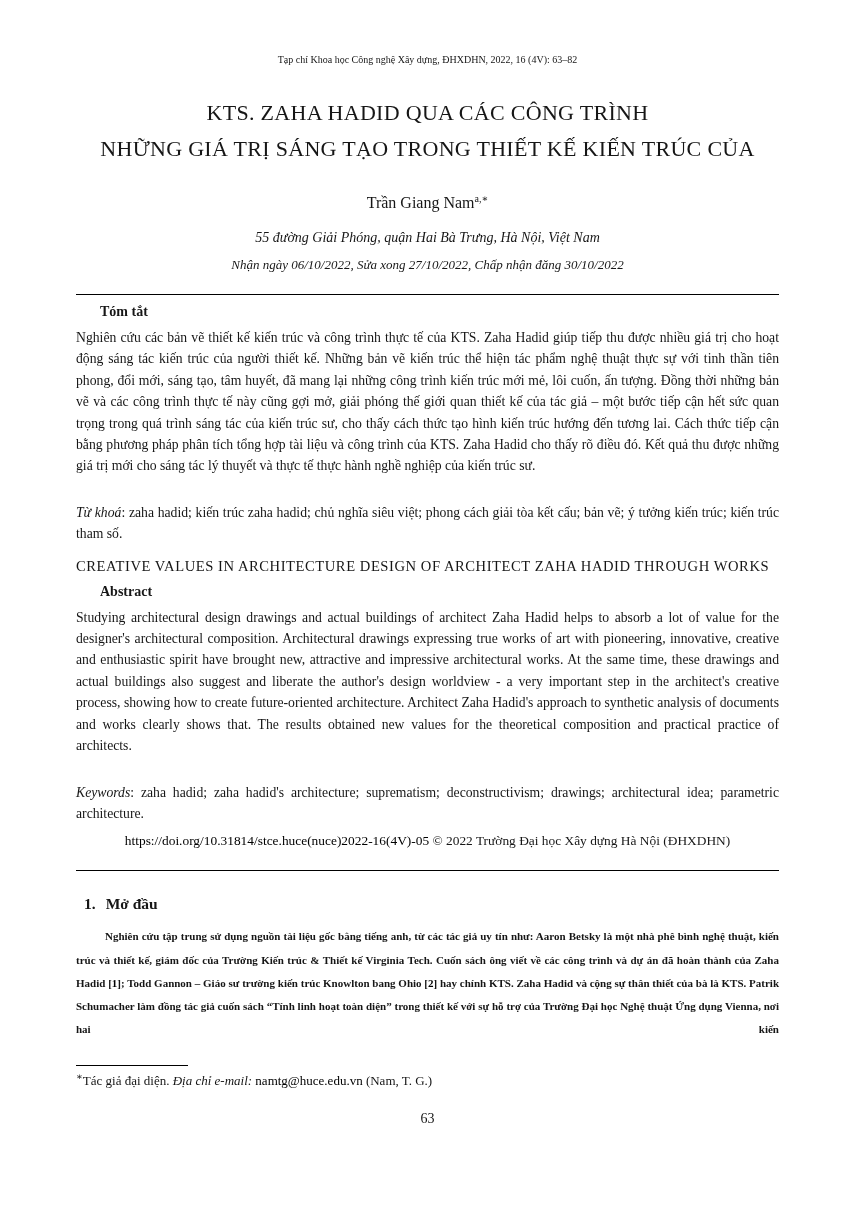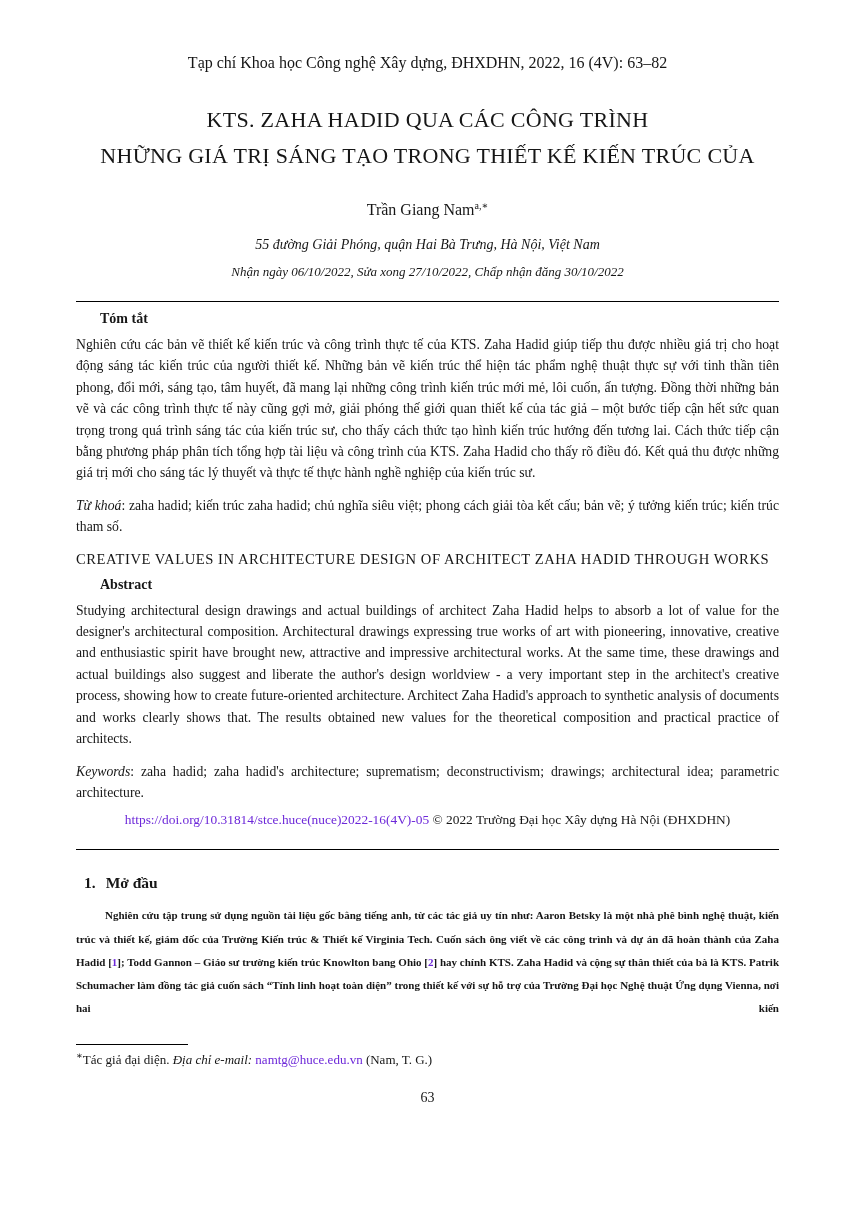--- a/index.html
+++ b/index.html
@@ -3,35 +3,35 @@
 <meta charset="utf-8">
 <style>
   html, body { margin: 0; padding: 0; background: #ffffff; }
   body {
     width: 853px; height: 1212px; overflow: hidden; box-sizing: border-box;
     font-family: "Liberation Serif", "DejaVu Serif", serif;
     color: #161616;
   }
   .page { padding: 54px 74px 0 76px; }
   .center { text-align: center; }
-  .journal-header { font-size: 16px; }
+  .journal-header { font-size: 10px; }
   .article-title { font-size: 22px; line-height: 36px; margin-top: 30px; letter-spacing: 0.3px; }
   .author-line { font-size: 16px; margin-top: 27px; }
   sup.mark { font-size: 10px; line-height: 0; }
   .affiliation { font-style: italic; font-size: 14px; line-height: 21px; margin-top: 15px; }
   .dates { font-style: italic; font-size: 13px; margin-top: 9px; }
   .rule { border: none; border-top: 1.2px solid #000; margin: 21px 0 0 0; }
   .abstract-block { font-size: 13.7px; }
   .abs-heading { font-weight: bold; font-size: 14px; margin-top: 9px; margin-left: 24px; }
   .abs-body { text-align: justify; line-height: 21.4px; margin-top: 7px; }
-  .kw { text-align: justify; line-height: 21.4px; margin-top: 11px; }
+  .kw { text-align: justify; line-height: 21.4px; margin-top: 25px; }
   .italic { font-style: italic; }
   .en-title { font-size: 14.6px; margin-top: 13px; letter-spacing: 0.55px; white-space: nowrap; }
   .doi-line { font-size: 13.4px; text-align: center; margin-top: 9px; }
-  a.link { color: #6d28d9; text-decoration: none; cursor: pointer; }
+  a.link { color: #000000; text-decoration: none; cursor: pointer; }
   .section-heading { font-size: 15.5px; font-weight: bold; margin-top: 24px; margin-left: 8px; }
   .section-heading .num { margin-right: 10px; }
   .body-para {
     font-size: 11px; line-height: 23.2px; text-align: justify;
     text-indent: 29px; margin-top: 12px; text-align-last: justify; font-weight: bold;
   }
   .footnote-area { margin-top: 24px; }
   .footnote-rule { border: none; border-top: 1px solid #000; width: 112px; margin: 0; }
   .footnote { font-size: 13px; margin-top: 7px; }
   .page-number { font-size: 14px; text-align: center; margin-top: 22px; }

